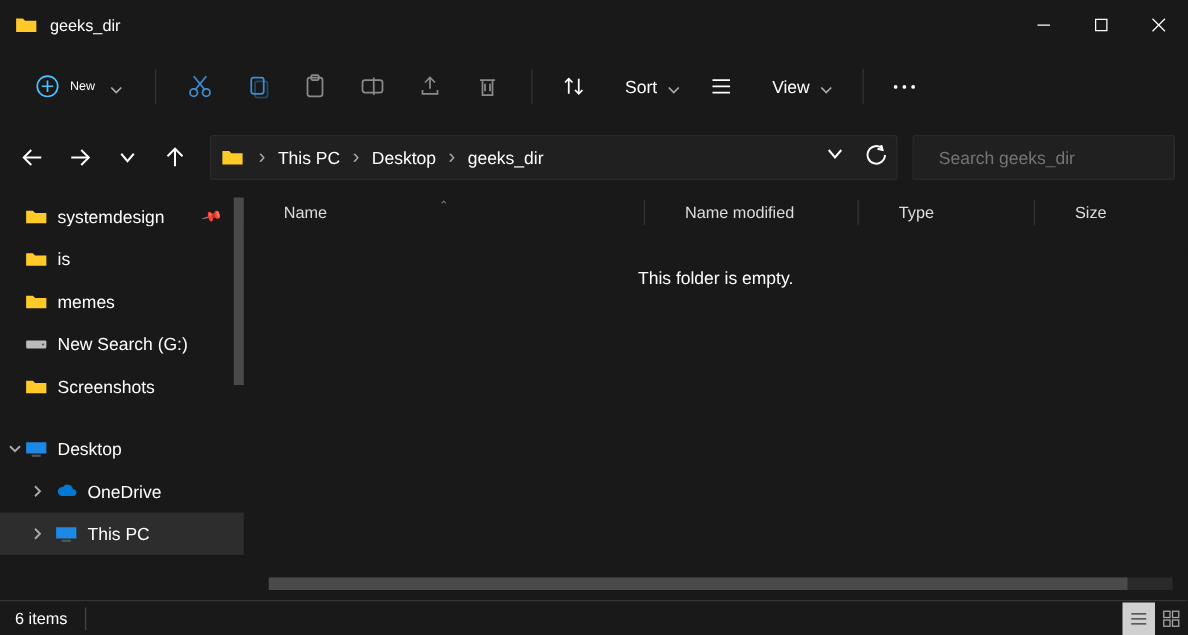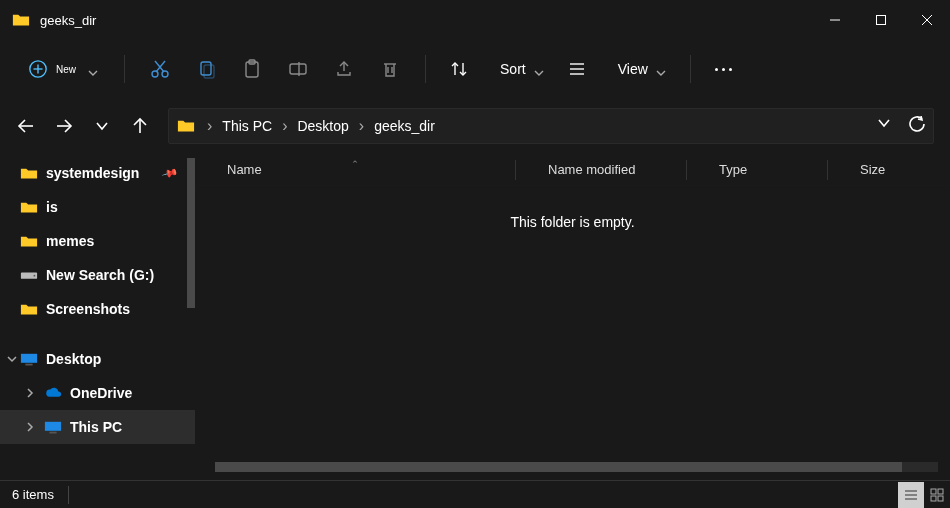--- a/index.html
+++ b/index.html
@@ -40,21 +40,21 @@
 .crumb { font-size: 14px; padding: 0 4px; }
 .crumb-sep { padding: 0 6px; color: #aaa; }
 .addr-actions { margin-left: auto; display: flex; gap: 18px; }
 .addr-actions svg { stroke: #fff; fill: none; stroke-width: 1.6; }
 .searchbar { width: 210px; height: 36px; background: #202020; border: 1px solid #2a2a2a; display: flex; align-items: center; padding: 0 10px; gap: 10px; border-radius: 2px; }
 .searchbar svg { stroke: #888; fill: none; stroke-width: 1.6; }
 .searchbar input { flex: 1; background: transparent; border: none; outline: none; color: #888; font-size: 14px; }
 
 
 .body { flex: 1; display: flex; overflow: hidden; }
-.sidebar { width: 195px; display: flex; flex-direction: column; padding-top: 2px; position: relative; font-weight: bold; }
+.sidebar { width: 195px; display: flex; flex-direction: column; padding-top: 2px; position: relative; }
 .sb-item { height: 34px; display: flex; align-items: center; gap: 8px; padding-left: 20px; font-size: 14px; white-space: nowrap; position: relative; }
 .sb-item.indent1 { padding-left: 44px; }
 .sb-item.selected { background: #2d2d2d; }
 .sb-item .exp { position: absolute; left: 4px; width: 16px; display: flex; justify-content: center; }
 .sb-item.indent1 .exp, .sb-item.indent2 .exp { left: 22px; }
 .sb-item .ico { width: 18px; height: 16px; display: flex; align-items: center; justify-content: center; }
 .sb-item .txt { overflow: hidden; text-overflow: ellipsis; }
 .sb-item .pin { margin-left: auto; margin-right: 18px; color: #888; font-size: 11px; transform: rotate(30deg); }
 .sidebar-scroll { position: absolute; right: 0; top: 4px; width: 8px; height: 150px; background: #4a4a4a; }
 
@@ -231,20 +231,27 @@
     <div class="addr-actions">
       <span><svg width="14" height="14">
             <polyline points="2,4 7,10 12,4"></polyline>
           </svg></span>
       <span><svg width="16" height="16">
             <path d="M13 3a7 7 0 1 0 2 5"></path>
             <polyline points="12,0 13,4 9,3" fill="none"></polyline>
           </svg></span>
     </div>
   </div>
+  <div class="searchbar">
+    <svg width="15" height="15">
+        <circle cx="6" cy="6" r="5"></circle>
+        <line x1="10" y1="10" x2="14" y2="14"></line>
+      </svg>
+    <input type="text" placeholder="Search geeks_dir" style="">
+  </div>
 </div>
 
 <div class="body">
   <div class="sidebar">
     <div id="sb-list">
         <div class="sb-item">
           <span class="ico">
             <svg viewBox="0 0 20 16">
               <path class="folder-svg" d="M1 3h6l2 2h10v9H1z"></path>
             </svg>

